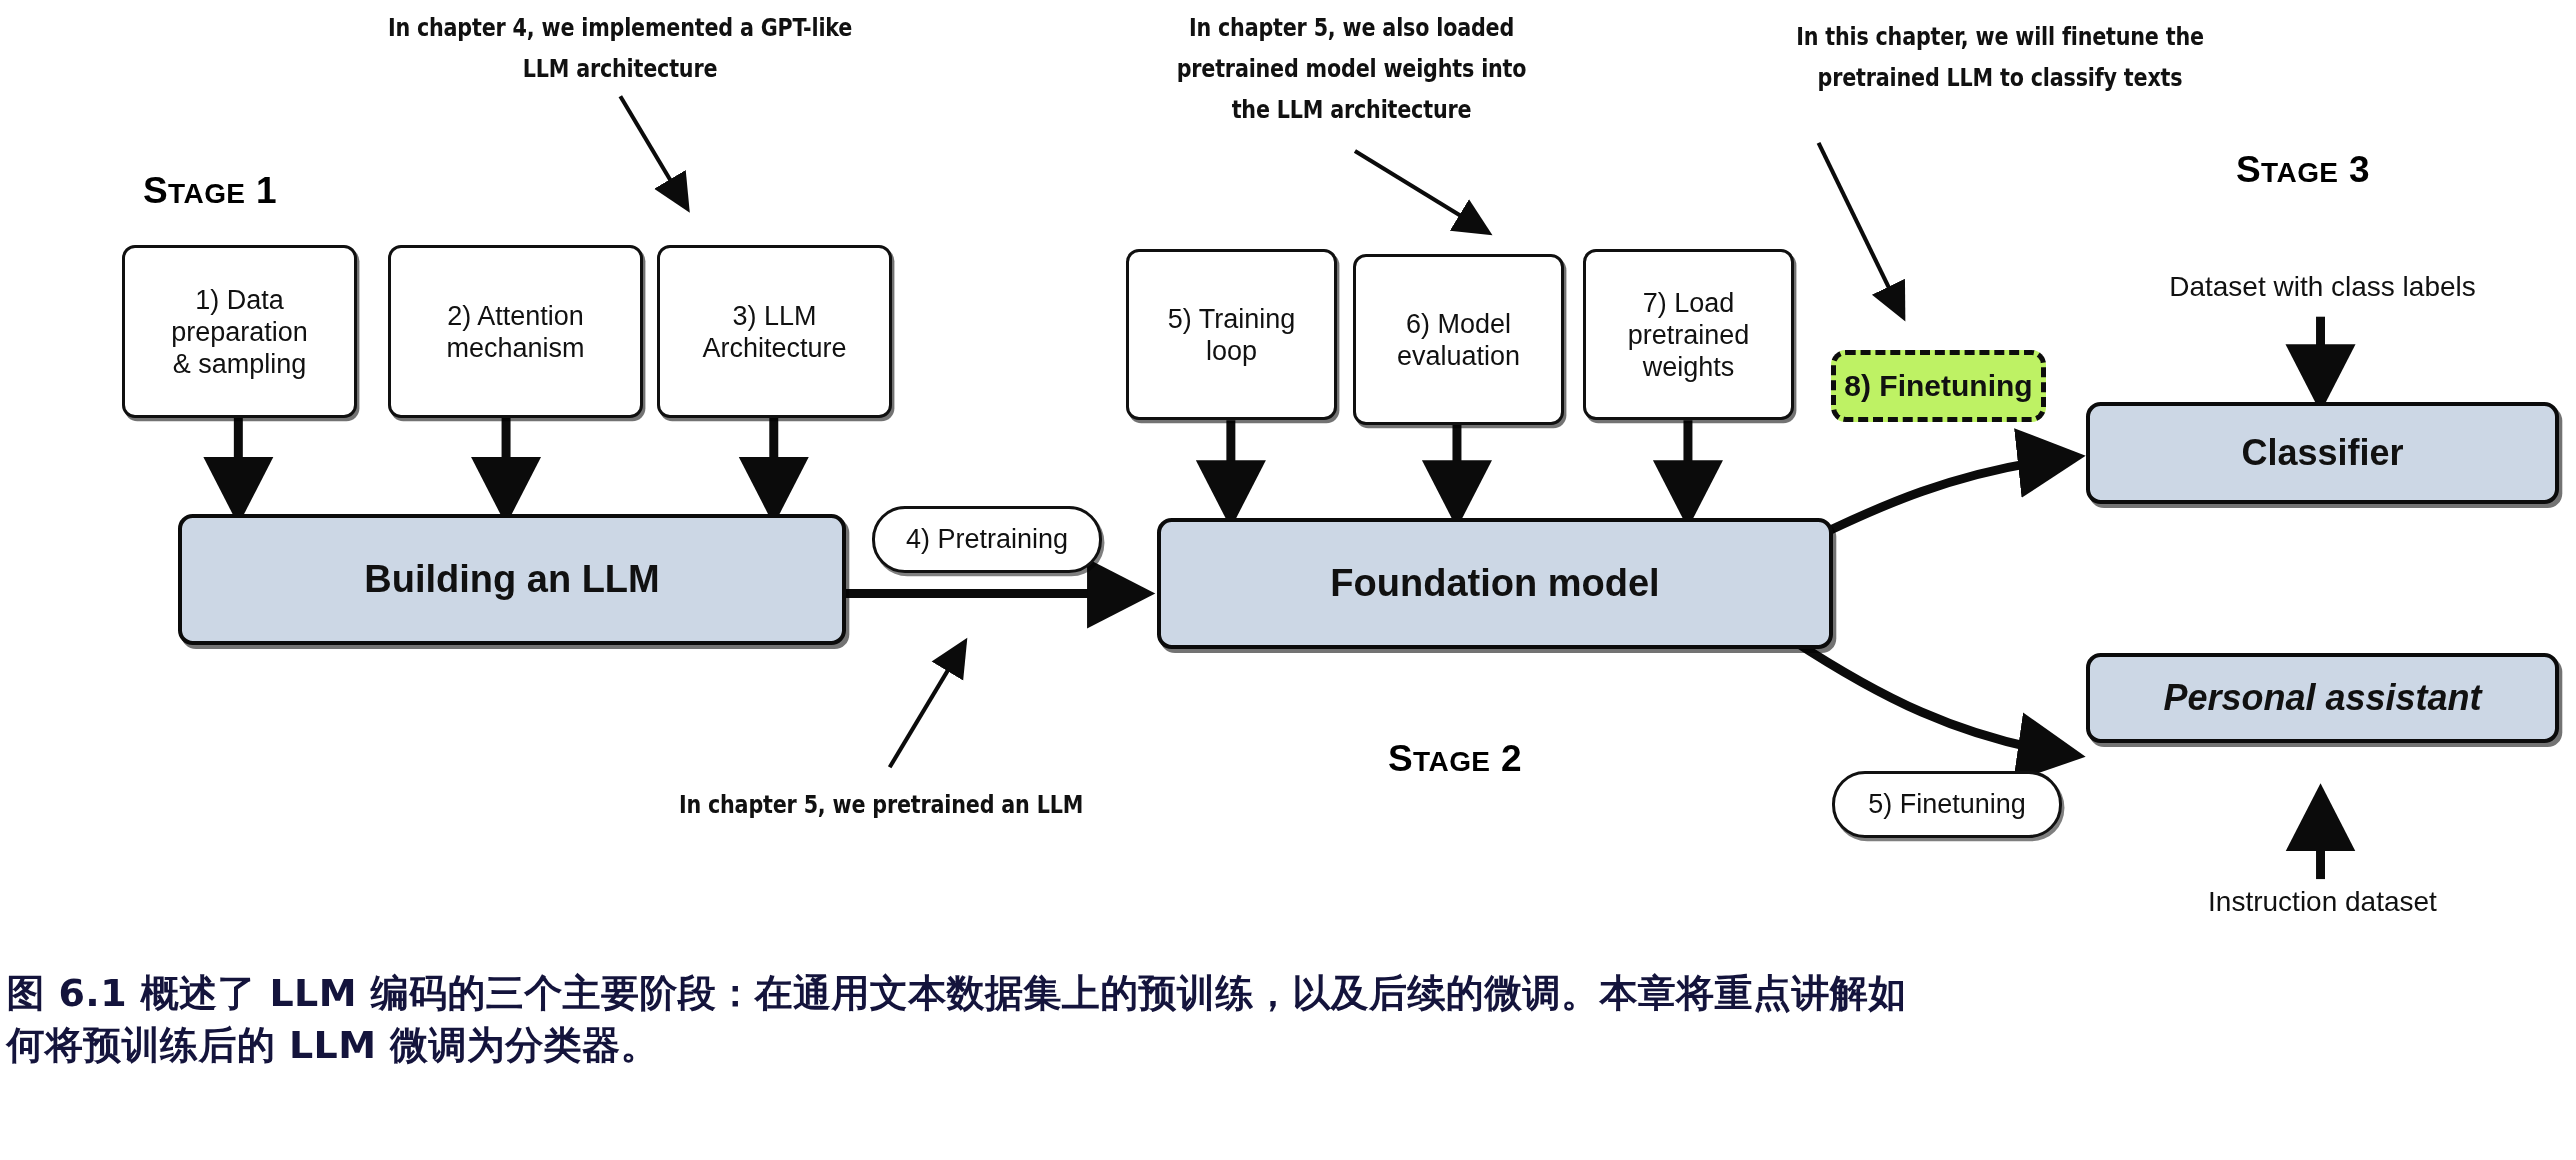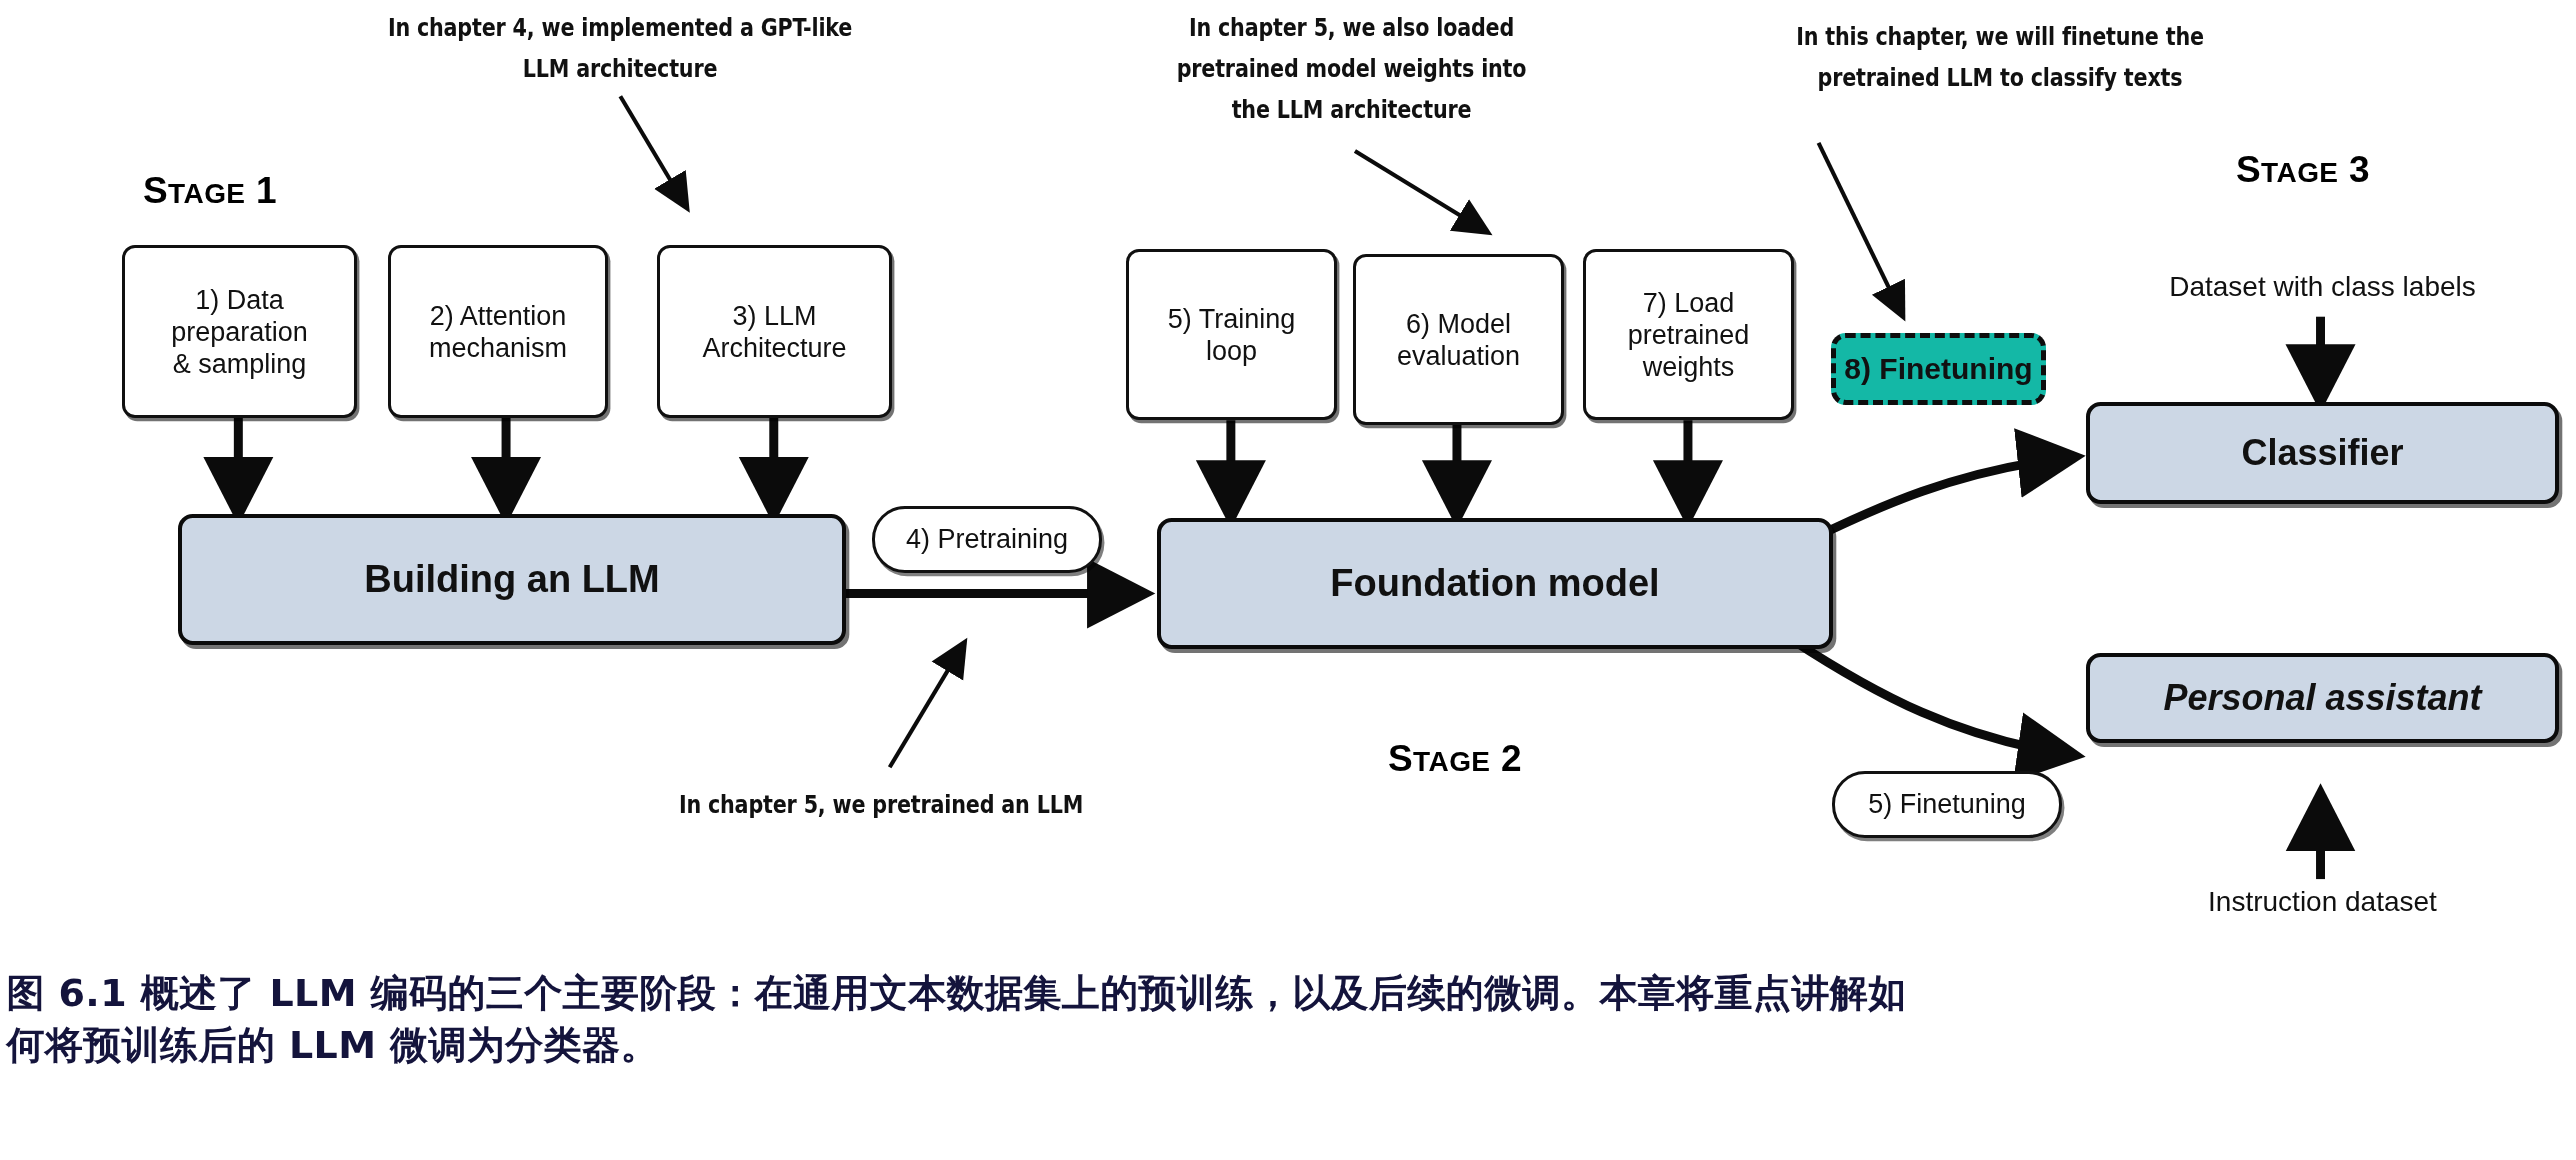--- a/index.html
+++ b/index.html
@@ -45,24 +45,25 @@
   .bluebox.small{font-size:36px;}
   
   .pill{
     position:absolute;background:#ffffff;border:3.3px solid #111;
     border-radius:33px;box-shadow:2.4px 3.3px 0 rgba(0,0,0,0.5);
     display:flex;align-items:center;justify-content:center;
     font-size:27px;color:#111;white-space:nowrap;box-sizing:border-box;
   }
   
   .dashbox{
-    position:absolute;background:#14b8a6;border:5.7px dashed #0d0d0d;
+    position:absolute;background:#bef264;border:5.7px dashed #0d0d0d;
     border-radius:14.7px;display:flex;align-items:center;justify-content:center;
     font-weight:bold;font-size:30px;color:#111;white-space:nowrap;
     box-sizing:border-box;
+    margin-top:17px;
   }
   
   .plaincap{
     position:absolute;font-size:28px;color:#111;white-space:nowrap;
     text-align:center;
   }
   
   #caption{
     position:absolute;left:6.5px;top:967px;width:2530px;
     font-family:"DejaVu Sans","Liberation Sans",sans-serif;
@@ -129,21 +130,21 @@
     <span>S</span><span class="sc">TAGE</span><span> </span><span>2</span>
   </div>
 
   <div class="abs stage" style="left:2236px;top:149px;">
     <span>S</span><span class="sc">TAGE</span><span> </span><span>3</span>
   </div>
 
   <div class="stepbox" style="left:122px;top:245px;width:235px;height:173px;">1) Data
 preparation
 &amp; sampling</div>
-  <div class="stepbox" style="left:388px;top:245px;width:220px;height:173px;">2) Attention
+  <div class="stepbox" style="left:388px;top:245px;width:255px;height:173px;">2) Attention
 mechanism</div>
   <div class="stepbox" style="left:657px;top:245px;width:235px;height:173px;">3) LLM
 Architecture</div>
 
   <div class="stepbox" style="left:1126px;top:249px;width:211px;height:171px;">5) Training
 loop</div>
   <div class="stepbox" style="left:1353px;top:254px;width:211px;height:171px;">6) Model
 evaluation</div>
   <div class="stepbox" style="left:1583px;top:249px;width:211px;height:171px;">7) Load
 pretrained

